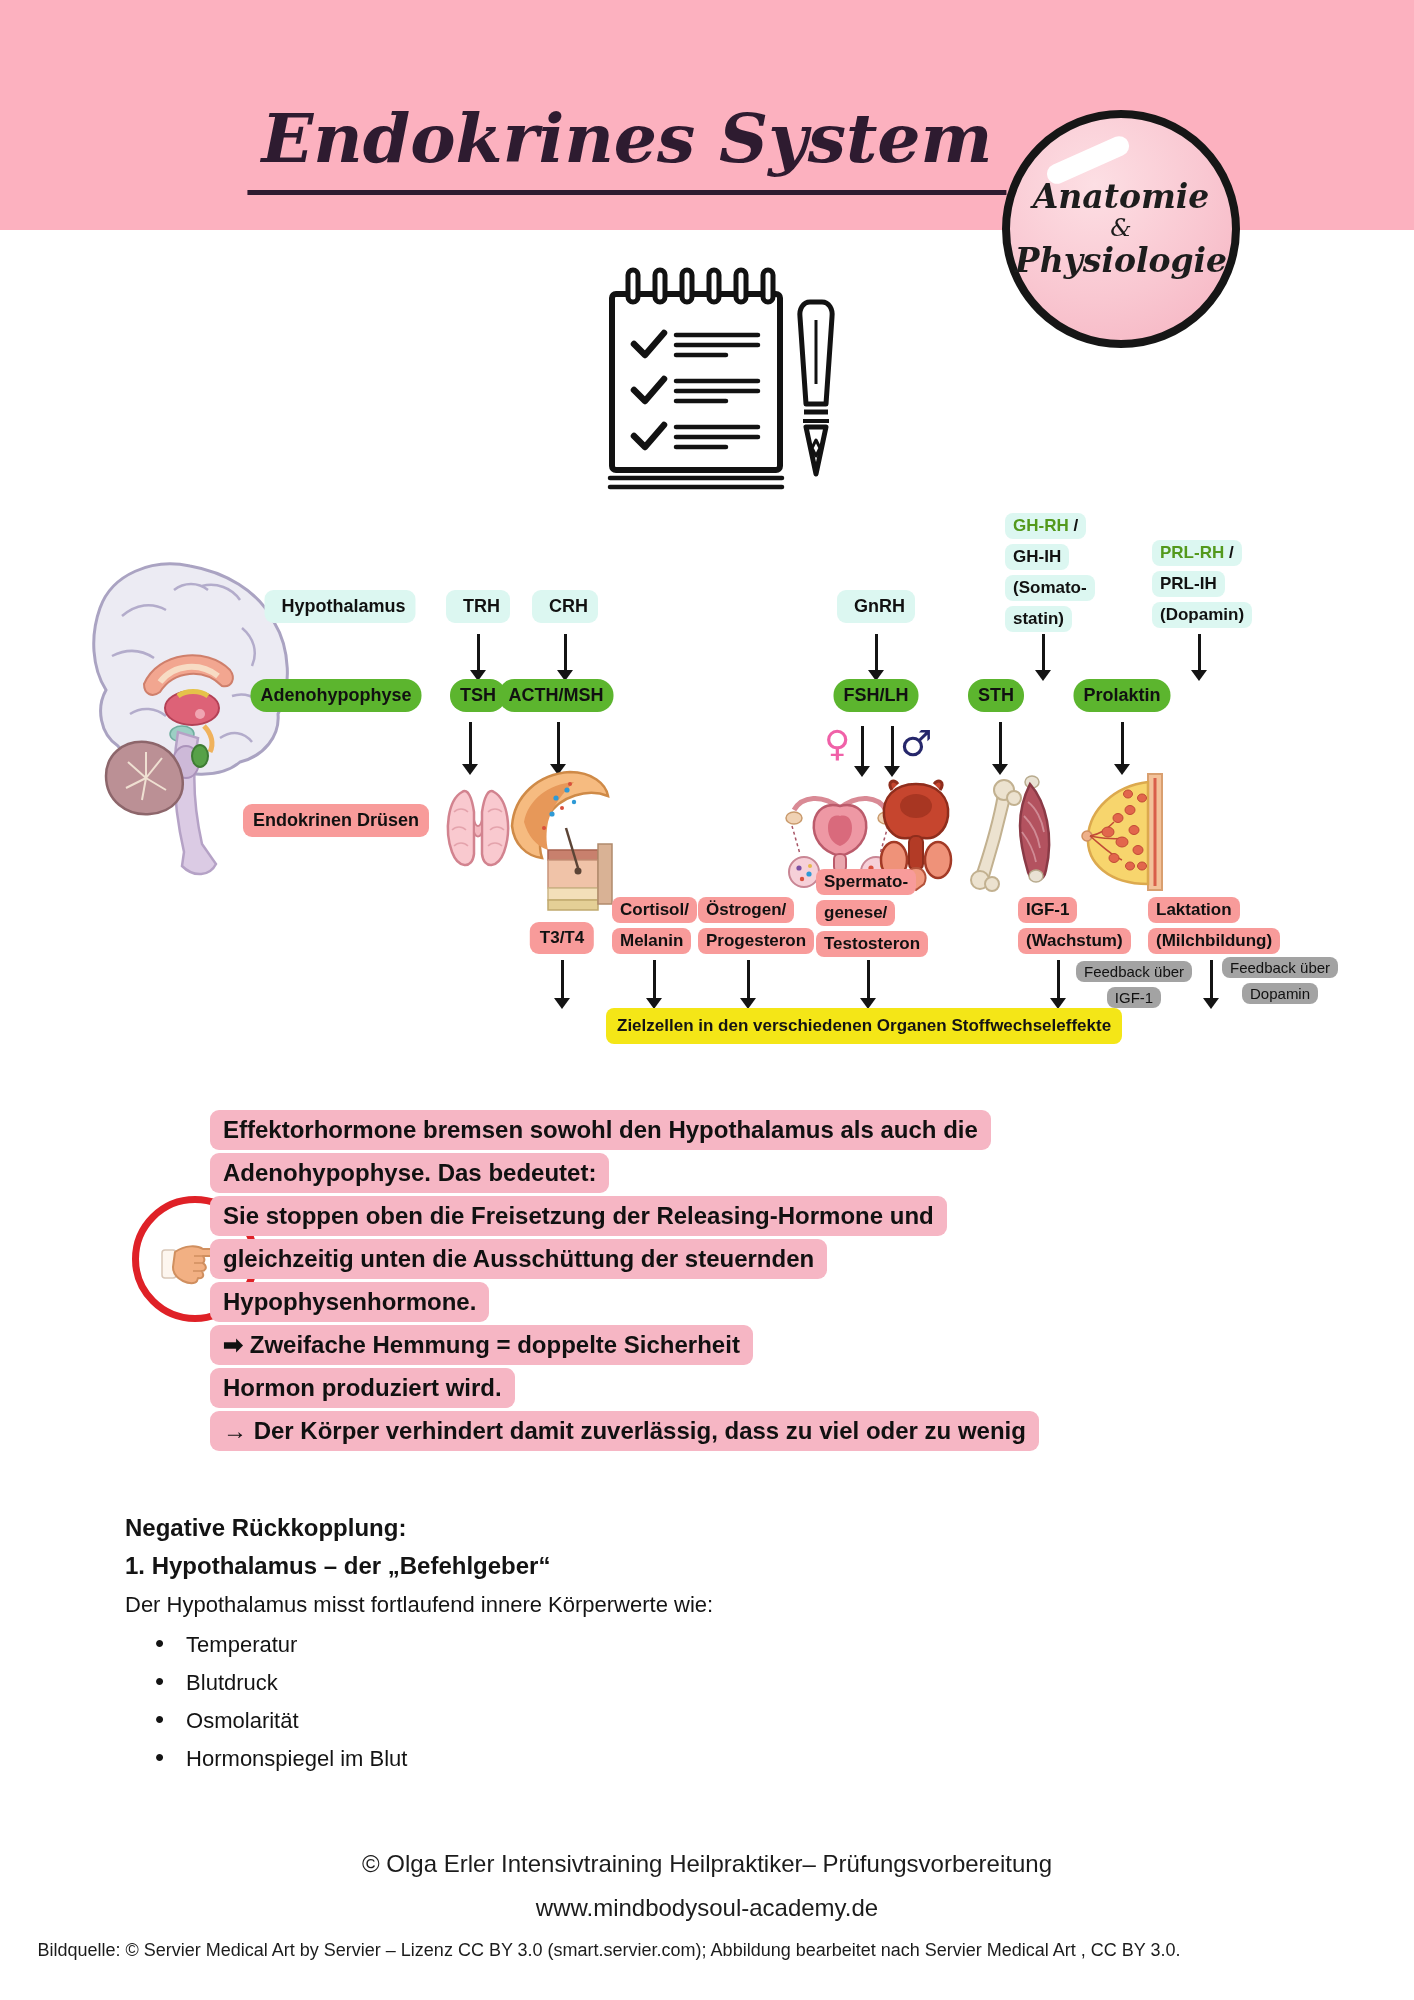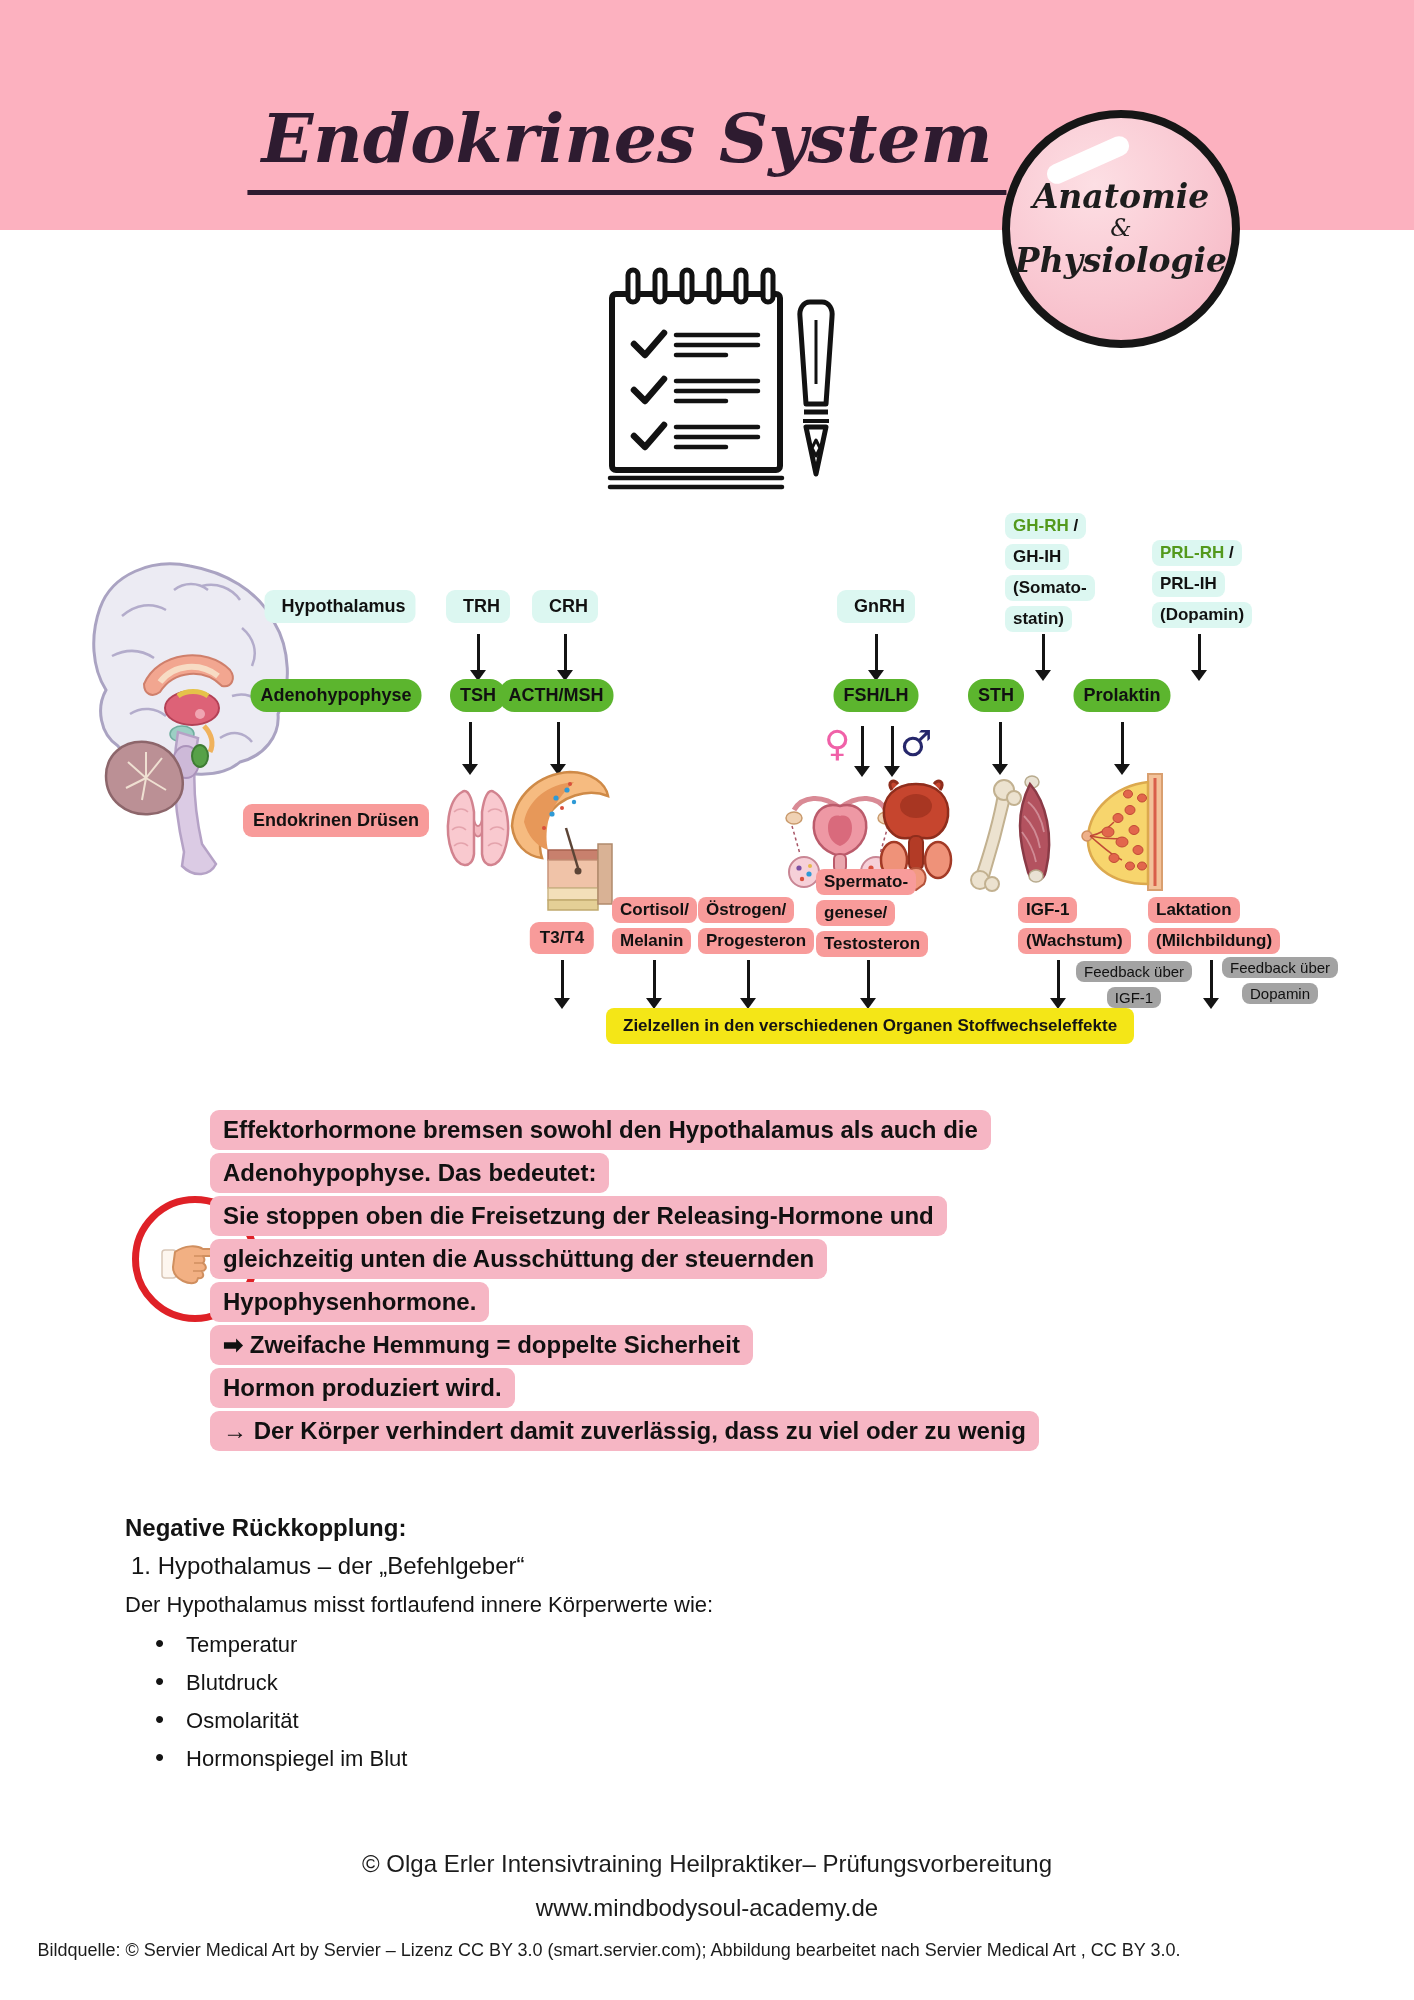--- a/index.html
+++ b/index.html
@@ -40,34 +40,34 @@
   
   .arr{position:absolute;width:3px;background:#141414;margin-left:-1.5px;}
   .arr::after{content:"";position:absolute;top:100%;left:50%;transform:translateX(-50%);
               border:8px solid transparent;border-top:11px solid #141414;border-bottom:0;}
 
   .sym{position:absolute;font-family:"DejaVu Sans",sans-serif;font-weight:bold;font-size:36px;line-height:1;}
   .sym.f{color:#f061a8;}
   .sym.m{color:#26276b;}
 
   .bar{position:absolute;left:606px;top:1008px;background:#f4e617;border-radius:8px;
-       font-weight:bold;font-size:17px;padding:8px 17px;white-space:nowrap;}
+       font-weight:bold;font-size:17px;padding:8px 11px;white-space:nowrap;}
 
   
   .note{position:absolute;left:210px;top:1110px;}
   .note .row{height:43px;}
   .note .hl{display:inline-block;background:#f6b6c4;border-radius:9px;padding:5px 13px;
             font-weight:bold;font-size:24px;line-height:30px;color:#111;white-space:nowrap;}
   .finger{position:absolute;left:132px;top:1196px;width:112px;height:112px;border-radius:50%;
           border:7px solid #df2127;background:#ffffff;display:flex;align-items:center;justify-content:center;}
 
   
   .sect{position:absolute;left:125px;top:1514px;font-size:22px;color:#141414;}
   .sect .h{font-weight:bold;font-size:24px;}
-  .sect .sh{font-weight:normal;font-size:24px;margin-top:10px;margin-left:6px;}
+  .sect .sh{font-weight:bold;font-size:24px;margin-top:10px;}
   .sect .in{margin-top:12px;}
   .blist{margin-top:10px;}
   .brow{display:flex;align-items:baseline;height:38px;margin-left:30px;}
   .brow .dt::before{content:"\2022";font-size:26px;margin-right:22px;}
 
   
   .f1{position:absolute;left:0;top:1850px;width:1414px;text-align:center;font-size:24px;color:#1c1c1c;}
   .f2{position:absolute;left:0;top:1894px;width:1414px;text-align:center;font-size:24px;color:#1c1c1c;}
   .src{position:absolute;left:0;top:1940px;width:1218px;text-align:center;font-size:18px;color:#1c1c1c;}
   svg{display:block;}

